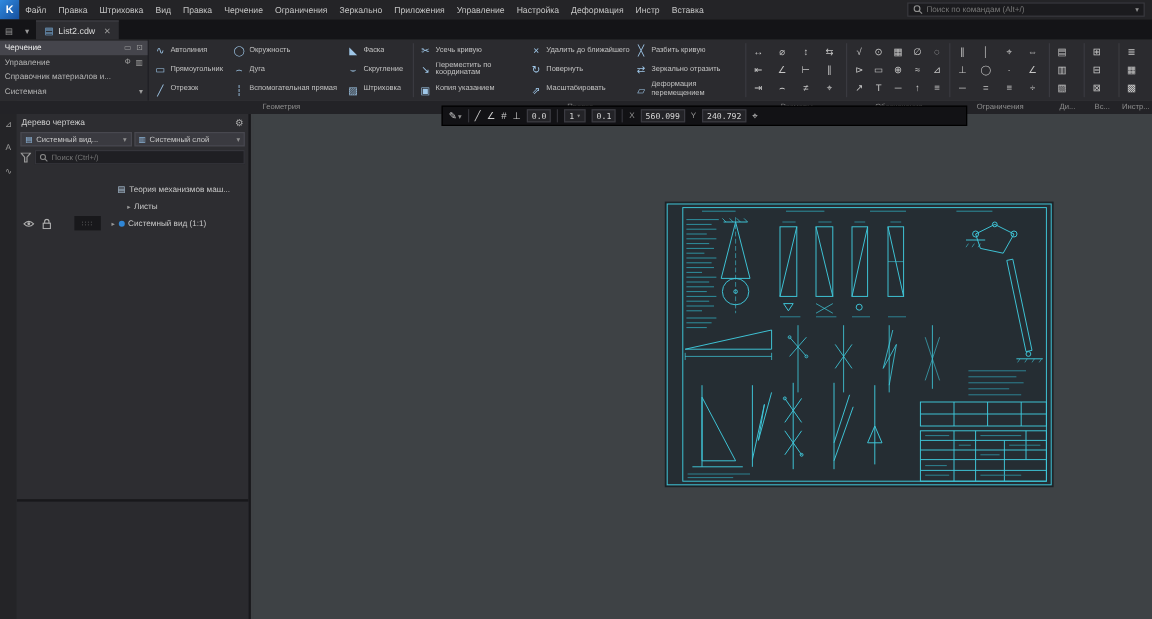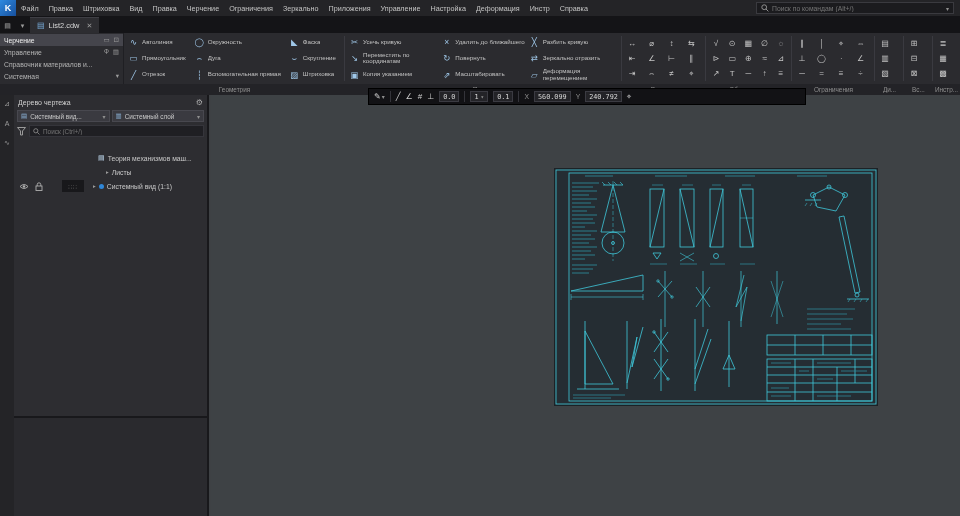--- a/index.html
+++ b/index.html
@@ -93,21 +93,21 @@
       <span class="menu-item">Вид</span>
       <span class="menu-item">Правка</span>
       <span class="menu-item">Черчение</span>
       <span class="menu-item">Ограничения</span>
       <span class="menu-item">Зеркально</span>
       <span class="menu-item">Приложения</span>
       <span class="menu-item">Управление</span>
       <span class="menu-item">Настройка</span>
       <span class="menu-item">Деформация</span>
       <span class="menu-item">Инстр</span>
-      <span class="menu-item">Справка</span>
+      <span class="menu-item">Вставка</span>
     </nav>
   <div class="cmdsearch">
     <svg width="8" height="8" viewBox="0 0 8 8">
       <circle cx="3.2" cy="3.2" r="2.4" fill="none" stroke="#8f8f8f" stroke-width="1"></circle>
       <line x1="5" y1="5" x2="7.4" y2="7.4" stroke="#8f8f8f" stroke-width="1"></line>
     </svg>
     <input placeholder="Поиск по командам (Alt+/)" style="">
     <span class="chev">▾</span>
   </div>
 </div>

